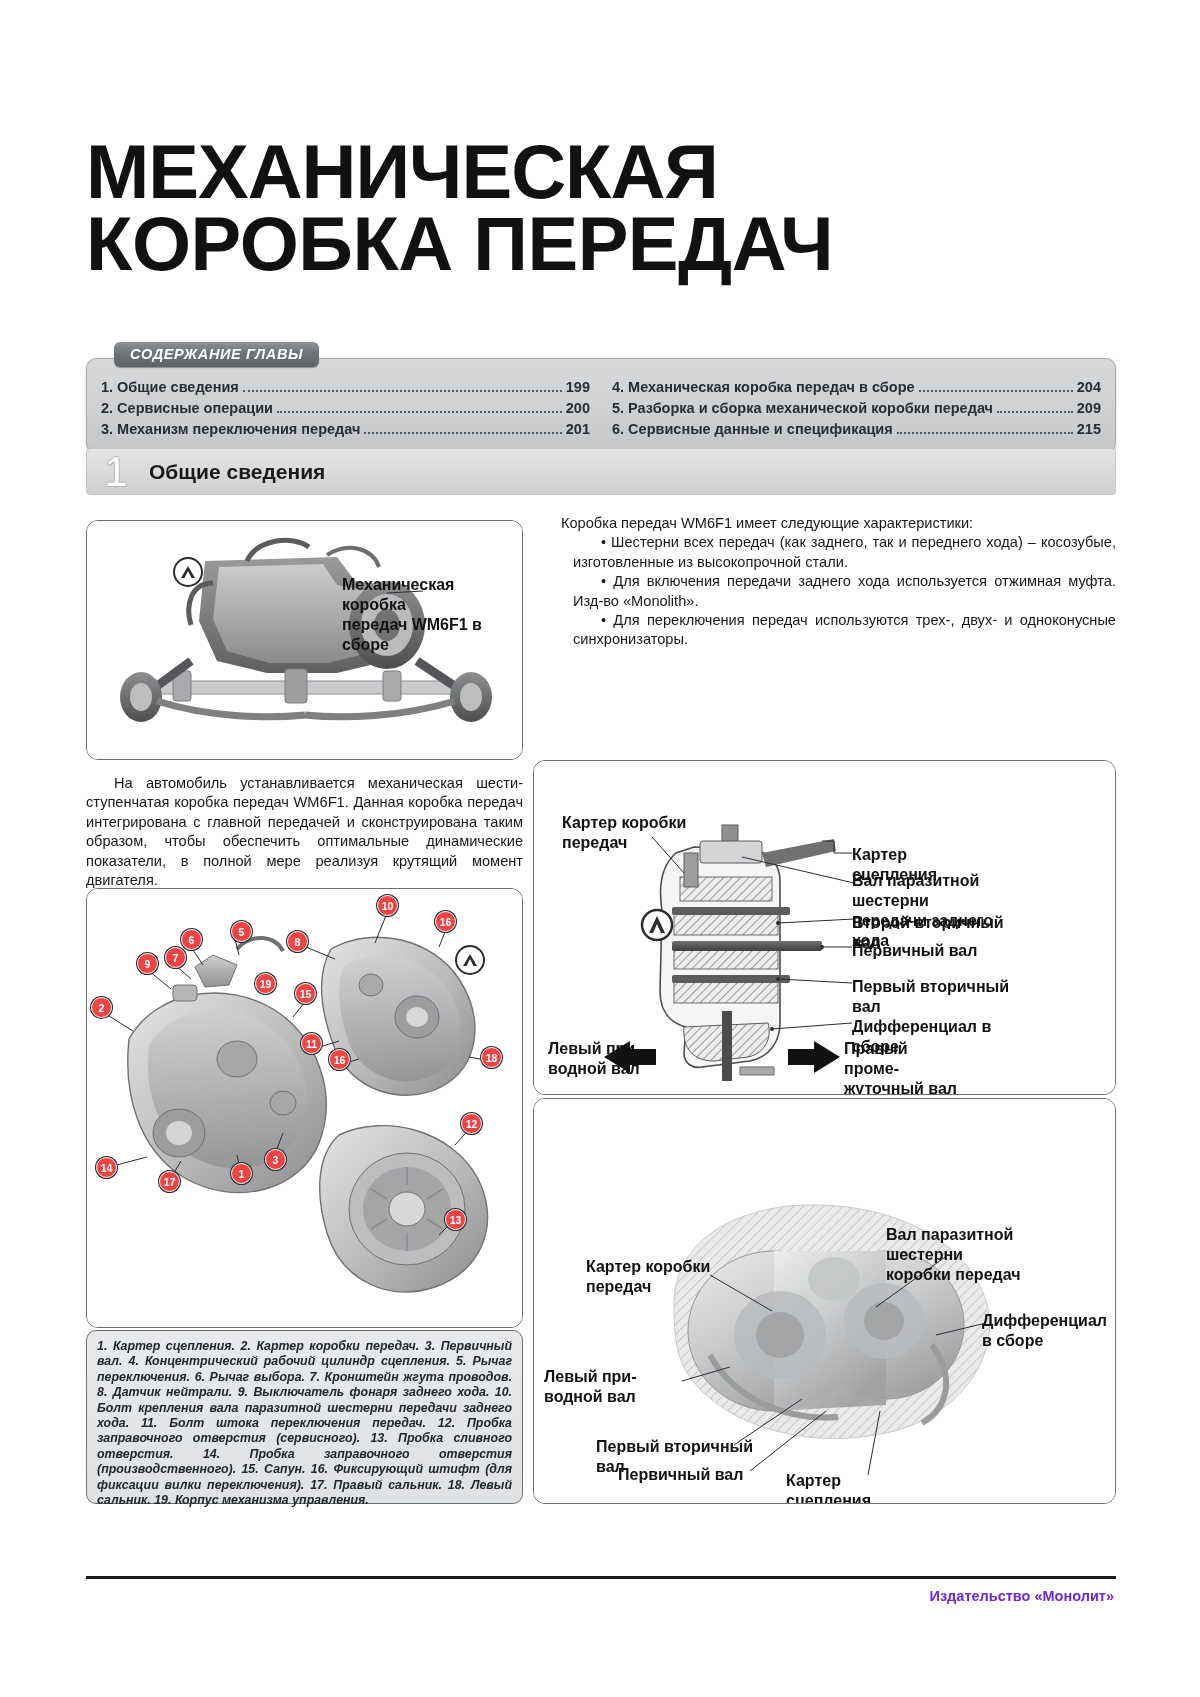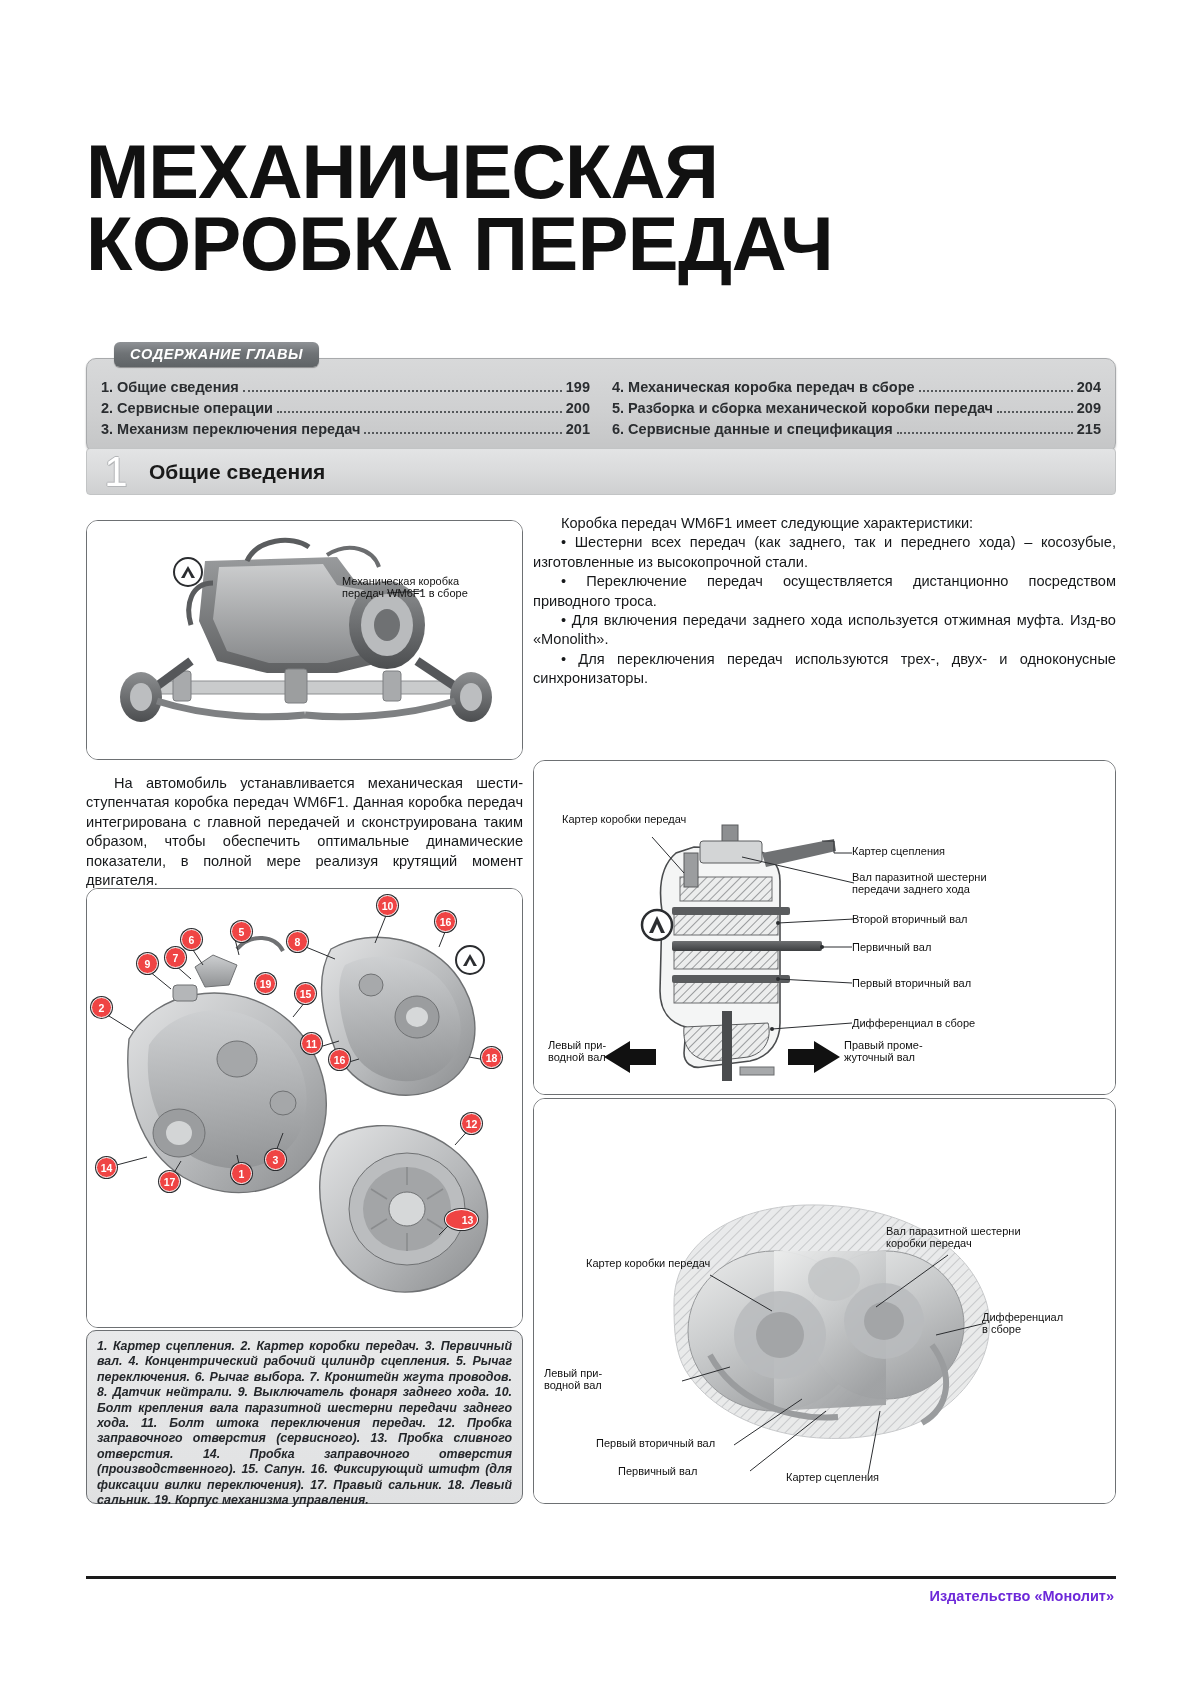--- a/index.html
+++ b/index.html
@@ -163,44 +163,44 @@
   
   .body-col{
     position:absolute;
     font-size:14.6px;
     line-height:19.4px;
     text-align:justify;
     color:#16181a;
   }
   .body-col p{ margin:0; }
   .body-col p.ind{ text-indent:28px; }
-  .body-col p.bul{ text-indent:28px; }
+  .body-col p.bul{ text-indent:28px;margin-left:40px; }
   #txt-right-top{ left:533px; top:514px; width:583px; }
   #txt-left-mid{ left:86px; top:774px; width:437px; }
 
   
   .footer-rule{
     position:absolute;
     left:86px; top:1576px; width:1030px;
     border-top:3px solid #1a1a1a;
   }
   .footer-txt{
     position:absolute;
     right:86px; top:1588px;
     font-size:14.5px;
     font-weight:700;
     color:#6d28d9;
   }
 
   
   .cal-label{
     position:absolute;
-    font-size:11px;
-    line-height:12px;
-    font-weight:400;
+    font-size:16px;
+    line-height:20px;
+    font-weight:700;
     color:#111;
     white-space:pre-line;
   }
   .bullet-num{
     position:absolute;
     width:19px;height:19px;border-radius:50%;
     background:#ef4444;color:#fff;
     font-size:10.5px;font-weight:700;
     display:flex;align-items:center;justify-content:center;
     border:1.5px solid #fff;
@@ -337,21 +337,20 @@
         </svg>
     </div>
 
     <div class="cal-label" style="left:255px; top:54px; width:160px;">Механическая коробка
 передач WM6F1 в сборе</div>
   </div>
 
   <div class="body-col" id="txt-right-top">
     <p class="ind">Коробка передач WM6F1 имеет следующие характери­стики:</p>
     <p class="bul">•  Шестерни всех передач (как заднего, так и переднего хода) – косозубые, изготовленные из высокопрочной стали.</p>
-    <p class="bul">•  Переключение передач осуществляется дистанци­онно посредством приводного троса.</p>
     <p class="bul">•  Для включения передачи заднего хода использует­ся отжимная муфта. Изд-во «Monolith».</p>
     <p class="bul">•  Для переключения передач используются трех-, двух- и одноконусные синхронизаторы.</p>
   </div>
 
   <div class="body-col" id="txt-left-mid">
     <p class="ind">На автомобиль устанавливается механическая шести­ступенчатая коробка передач WM6F1. Данная коробка пе­редач интегрирована с главной передачей и сконструиро­вана таким образом, чтобы обеспечить оптимальные ди­намические показатели, в полной мере реализуя крутя­щий момент двигателя.</p>
   </div>
 
   <div class="fig" id="fig-exploded">
     <svg viewBox="0 0 437 440" width="437" height="440">
@@ -438,21 +437,21 @@
     <div class="bullet-num" style="left:168px; top:84px;">19</div>
     <div class="bullet-num" style="left:4px;   top:108px;">2</div>
     <div class="bullet-num" style="left:214px; top:144px;">11</div>
     <div class="bullet-num" style="left:242px; top:160px;">16</div>
     <div class="bullet-num" style="left:394px; top:158px;">18</div>
     <div class="bullet-num" style="left:374px; top:224px;">12</div>
     <div class="bullet-num" style="left:9px;  top:268px;">14</div>
     <div class="bullet-num" style="left:72px;  top:282px;">17</div>
     <div class="bullet-num" style="left:144px; top:274px;">1</div>
     <div class="bullet-num" style="left:178px; top:260px;">3</div>
-    <div class="bullet-num" style="left:358px; top:320px;padding-left:12px;">13</div>
+    <div class="bullet-num" style="left:358px; top:320px;">13</div>
   </div>
 
   <div id="legend-box">
     <div class="legend-text">1. Картер сцепления. 2. Картер коробки передач. 3. Пер­вичный вал. 4. Концентрический рабочий цилиндр сце­пления. 5. Рычаг переключения. 6. Рычаг выбора. 7. Крон­штейн жгута проводов. 8. Датчик нейтрали. 9. Выключа­тель фонаря заднего хода. 10. Болт крепления вала па­разитной шестерни передачи заднего хода. 11. Болт што­ка переключения передач. 12. Пробка заправочного от­верстия (сервисного). 13. Пробка сливного отверстия. 14. Пробка заправочного отверстия (производственного). 15. Сапун. 16. Фиксирующий штифт (для фиксации вилки переключения). 17. Правый сальник. 18. Левый сальник. 19. Корпус механизма управления.</div>
   </div>
 
   <div class="fig" id="fig-section">
     <svg viewBox="0 0 583 335" width="583" height="335">
       <defs>
         <pattern id="hatch" width="6" height="6" patternUnits="userSpaceOnUse" patternTransform="rotate(45)">

